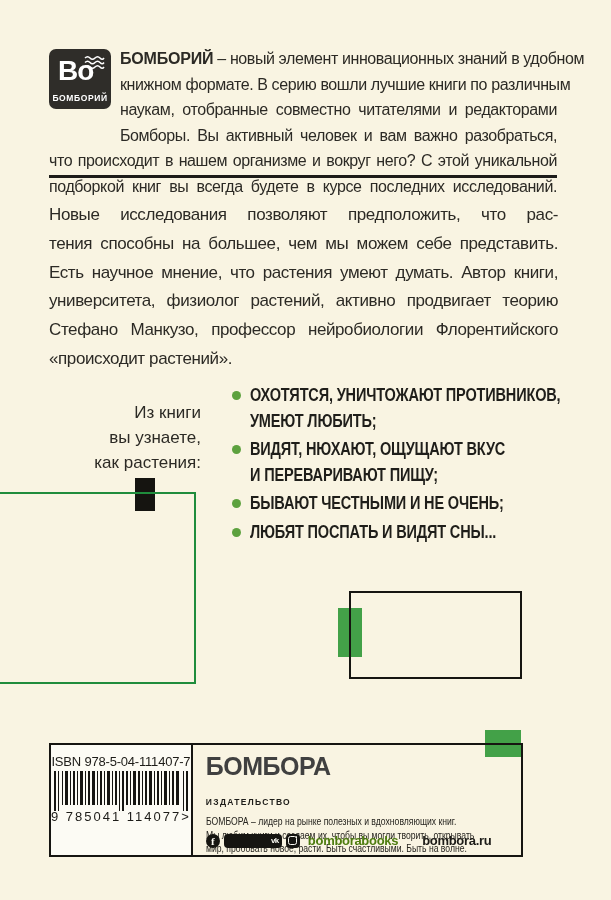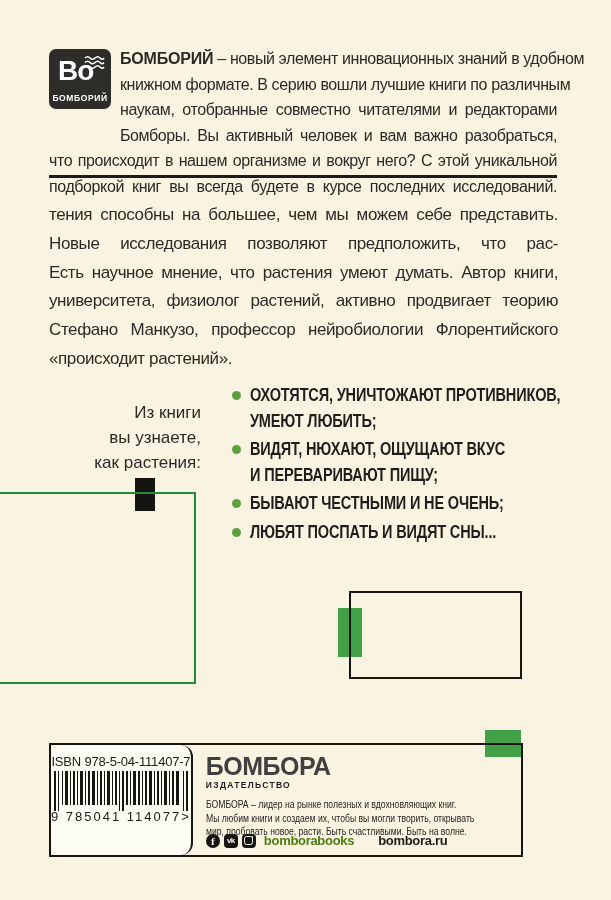--- a/index.html
+++ b/index.html
@@ -76,46 +76,46 @@
   .shape-green-b { left:485px; top:730px; width:36px; height:27px; background:#43a148; }
 
   
   .footer-box {
     position:absolute; left:49px; top:743px; width:474px; height:114px;
     border:2.5px solid #161511; box-sizing:border-box; display:flex;
   }
   .cell-left {
     width:181px; box-sizing:border-box; background:#fcfbf4;
     border-right:2.5px solid #161511;
-    display:flex; flex-direction:column; align-items:center; padding-top:9px;border-radius:12px;
+    display:flex; flex-direction:column; align-items:center; padding-top:9px;
   }
   .isbn-label { font-size:13px; letter-spacing:-0.2px; color:#1d1c18; }
   .barcode { margin-top:2px; }
   .barcode-digits {
     margin-top:-2px; font-size:13px; letter-spacing:2px; color:#1d1c18;
     white-space:nowrap;
   }
   .cell-right { flex:1; position:relative; padding:9px 6px 6px 13px; box-sizing:border-box; }
   .pub-name {
     font-size:25px; font-weight:bold; letter-spacing:-0.5px; line-height:25px;
     color:#404040;
   }
-  .pub-sub { font-size:8.5px; font-weight:bold; letter-spacing:1.3px; margin-top:1px; color:#1d1c18; }
+  .pub-sub { font-size:8.5px; font-weight:bold; letter-spacing:1.3px; margin-top:18px; color:#1d1c18; }
   .pub-blurb {
     margin-top:8px; width:345px; transform:scaleX(0.82); transform-origin:0 0;
     font-size:10.5px; line-height:13.5px; white-space:pre-line; color:#26241f;
   }
   .social-row {
     position:absolute; left:13px; bottom:7px; display:flex; align-items:center;
   }
   .s-icon { position:relative; width:14px; height:14px; background:#161511; margin-right:4px;
     display:flex; align-items:center; justify-content:center; }
   .icon-fb { border-radius:50%; color:#fcfbf4; font-size:11px; font-weight:bold;
     font-family:"Liberation Serif", serif; }
-  .icon-vk { border-radius:4px; color:#fcfbf4; font-size:8px; font-weight:bold; letter-spacing:-0.5px; }
+  .icon-vk { border-radius:4px; color:#fcfbf4; font-size:8px; font-weight:bold; letter-spacing:-0.5px;padding-left:44px; }
   .icon-ig { border-radius:4px; }
   .icon-ig::before {
     content:""; width:7px; height:7px; border:1.5px solid #fcfbf4; border-radius:2.5px;
   }
   .icon-ig::after {
     content:""; position:absolute; right:2.5px; top:2.5px; width:1.5px; height:1.5px;
     background:#fcfbf4; border-radius:50%;
   }
   .social-handle { font-size:13px; font-weight:bold; letter-spacing:-0.3px; margin-left:4px; color:#4d7c0f; }
   .social-site { font-size:13px; font-weight:bold; letter-spacing:-0.3px; margin-left:24px; color:#1d1c18; }
@@ -141,22 +141,22 @@
     <div class="tline">книжном формате. В серию вошли лучшие книги по различным</div>
     <div class="tline">наукам, отобранные совместно читателями и редакторами</div>
     <div class="tline">Бомборы. Вы активный человек и вам важно разобраться,</div>
     <div class="tline">что происходит в нашем организме и вокруг него? С этой уникальной</div>
     <div class="tline">подборкой книг вы всегда будете в курсе последних исследований.</div>
   </div>
 
   <div class="divider"></div>
 
   <div class="desc">
+    <div class="dline">Новые исследования позволяют предположить, что рас-</div>
     <div class="dline">тения способны на большее, чем мы можем себе представить.</div>
-    <div class="dline">Новые исследования позволяют предположить, что рас-</div>
     <div class="dline">Есть научное мнение, что растения умеют думать. Автор книги,</div>
     <div class="dline">университета, физиолог растений, активно продвигает теорию</div>
     <div class="dline">Стефано Манкузо, профессор нейробиологии Флорентийского</div>
     <div class="dline last">«происходит растений».</div>
   </div>
 
   <div class="features-label">Из книги
 вы узнаете,
 как растения:</div>
   <div class="bullet-list">

